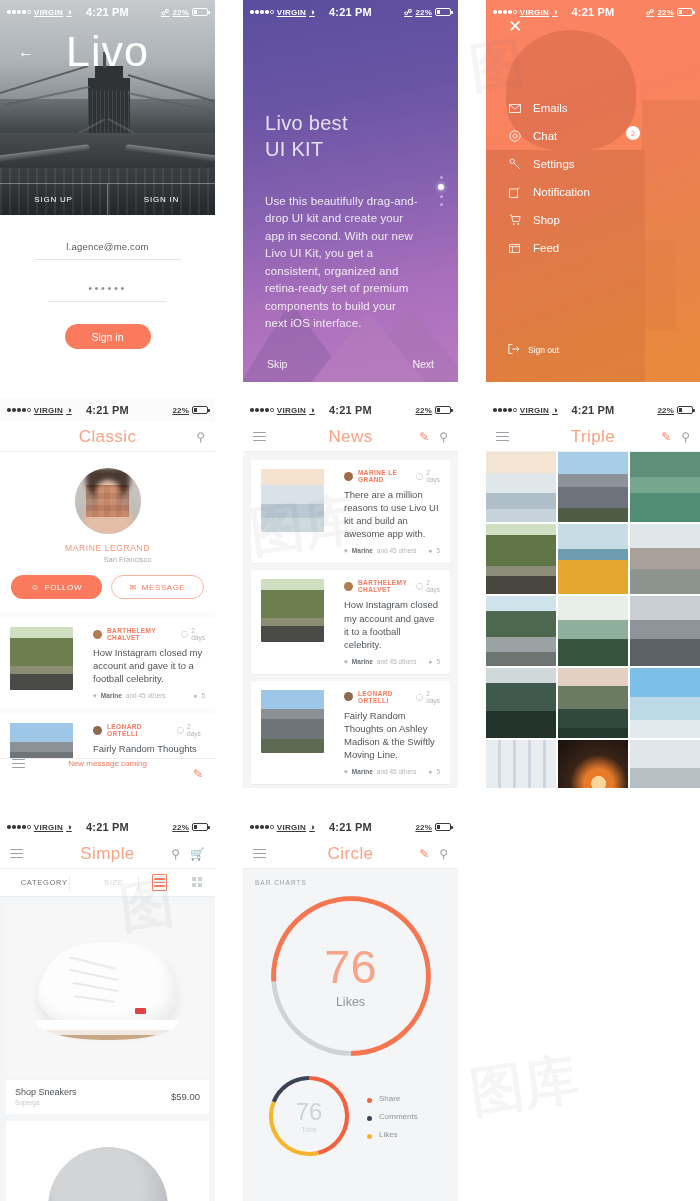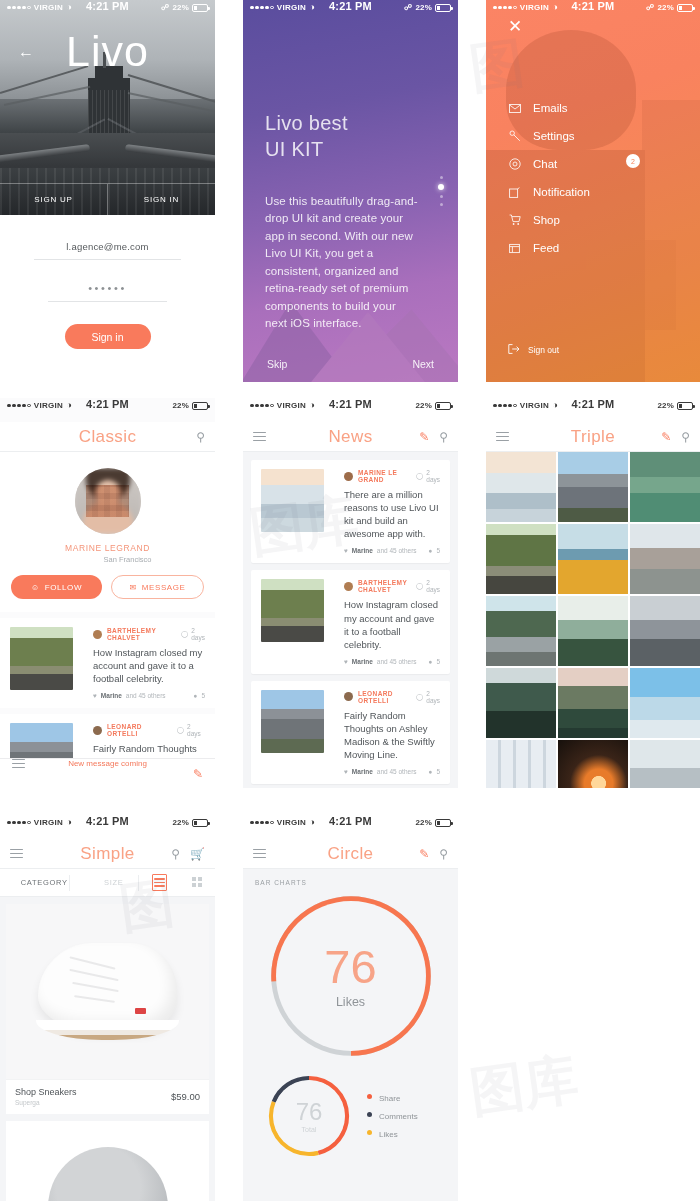--- a/index.html
+++ b/index.html
@@ -12,23 +12,23 @@
   }
   .sheet {
     position: relative;
     width: 700px; height: 1201px;
     background: #ffffff;
   }
   .screen { position: absolute; overflow: hidden; background:#fff; }
 
   
   .statusbar {
-    height: 20px; display: flex; align-items: flex-end;
+    height: 20px; display: flex; align-items: center;
     padding: 12px 7px; font-size: 8.5px; letter-spacing: .2px;
-    position: relative; z-index: 6;
+    position: relative; z-index: 6; text-decoration: underline;
   }
   .sb-left { display: flex; align-items: center; gap: 3px; }
   .sb-dots { display: flex; gap: 1.5px; align-items: center; }
   .sb-dots i { width: 3.6px; height: 3.6px; border-radius: 50%; background: currentColor; display:block; }
   .sb-dots i.hollow { background: transparent; border: 1px solid currentColor; width:3.4px;height:3.4px;}
   .sb-carrier { font-weight: bold; font-size: 8px; letter-spacing:.3px; }
   .sb-wifi { font-size: 9px; line-height: 1; }
   .sb-time { position: absolute; left: 0; right: 0; text-align: center; font-weight: bold; font-size: 11px; pointer-events:none;}
   .sb-right { margin-left: auto; display: flex; align-items: center; gap: 3px; font-size: 8px; font-weight: bold; }
   .batt { width: 16px; height: 8px; border: 1px solid currentColor; border-radius: 2px; position: relative; display:inline-block;}
@@ -212,21 +212,21 @@
   .donut .num { font-size:47px; font-weight:300; color:#f7a488; line-height:1; }
   .donut .cap { font-size:12.5px; color:#8f9498; margin-top:5px; }
   .small-row { display:flex; align-items:center; gap:16px; padding:14px 0 0 24px; }
   .donut-sm { position:relative; width:84px;height:84px;border-radius:50%; }
   .donut-sm .hole { position:absolute; inset:6px; background:#f4f5f7; border-radius:50%; }
   .donut-sm .ctr { position:absolute; inset:0; display:flex;flex-direction:column;
     align-items:center; justify-content:center; }
   .donut-sm .num { font-size:24px; font-weight:300; color:#cfd3d6; line-height:1;}
   .donut-sm .cap { font-size:7px; color:#cfd3d6; margin-top:2px;}
   .legend { display:flex; flex-direction:column; gap:9px; }
-  .legend .li { display:flex; align-items:flex-start; gap:7px; font-size:8px; color:#8f9498; }
+  .legend .li { display:flex; align-items:flex-end; gap:7px; font-size:8px; color:#8f9498; }
   .legend .dot { width:5px;height:5px;border-radius:50%; display:block; }
 
   
   .wm { position:absolute; color:rgba(120,120,130,.07); font-size:54px; font-weight:bold;
     pointer-events:none; user-select:none; z-index:9; font-family:"DejaVu Sans",sans-serif; }
 </style>
 </head>
 <body>
 
 <div class="sheet">
@@ -374,35 +374,35 @@
           <svg width="12" height="9" viewBox="0 0 12 9">
               <rect x="0.5" y="0.5" width="11" height="8" fill="none" stroke="#fff" stroke-width="0.9"></rect>
               <path d="M0.7 1 L6 5 L11.3 1" fill="none" stroke="#fff" stroke-width="0.9"></path>
             </svg>
         </span>
         <span>Emails</span>
       </div>
       <div class="s3-item">
         <span class="ic">
           <svg width="12" height="12" viewBox="0 0 12 12">
+              <circle cx="6" cy="6" r="5.2" fill="none" stroke="#fff" stroke-width="0.9"></circle>
+              <circle cx="6" cy="6" r="2" fill="none" stroke="#fff" stroke-width="0.9"></circle>
+            </svg>
+        </span>
+        <span>Chat</span>
+        <span class="badge">2</span>
+      </div>
+      <div class="s3-item">
+        <span class="ic">
+          <svg width="12" height="12" viewBox="0 0 12 12">
               <circle cx="3.2" cy="3.2" r="2.2" fill="none" stroke="#fff" stroke-width="0.9"></circle>
               <path d="M4.8 4.8 L10.8 10.8" stroke="#fff" stroke-width="0.9" fill="none"></path>
             </svg>
         </span>
         <span>Settings</span>
-      </div>
-      <div class="s3-item">
-        <span class="ic">
-          <svg width="12" height="12" viewBox="0 0 12 12">
-              <circle cx="6" cy="6" r="5.2" fill="none" stroke="#fff" stroke-width="0.9"></circle>
-              <circle cx="6" cy="6" r="2" fill="none" stroke="#fff" stroke-width="0.9"></circle>
-            </svg>
-        </span>
-        <span>Chat</span>
-        <span class="badge">2</span>
       </div>
       <div class="s3-item">
         <span class="ic">
           <svg width="11" height="11" viewBox="0 0 11 11">
               <rect x="0.6" y="2" width="8" height="8.4" fill="none" stroke="#fff" stroke-width="0.9"></rect>
               <path d="M8.6 2 L10.4 0.6" stroke="#fff" stroke-width="0.9"></path>
             </svg>
         </span>
         <span>Notification</span>
       </div>

